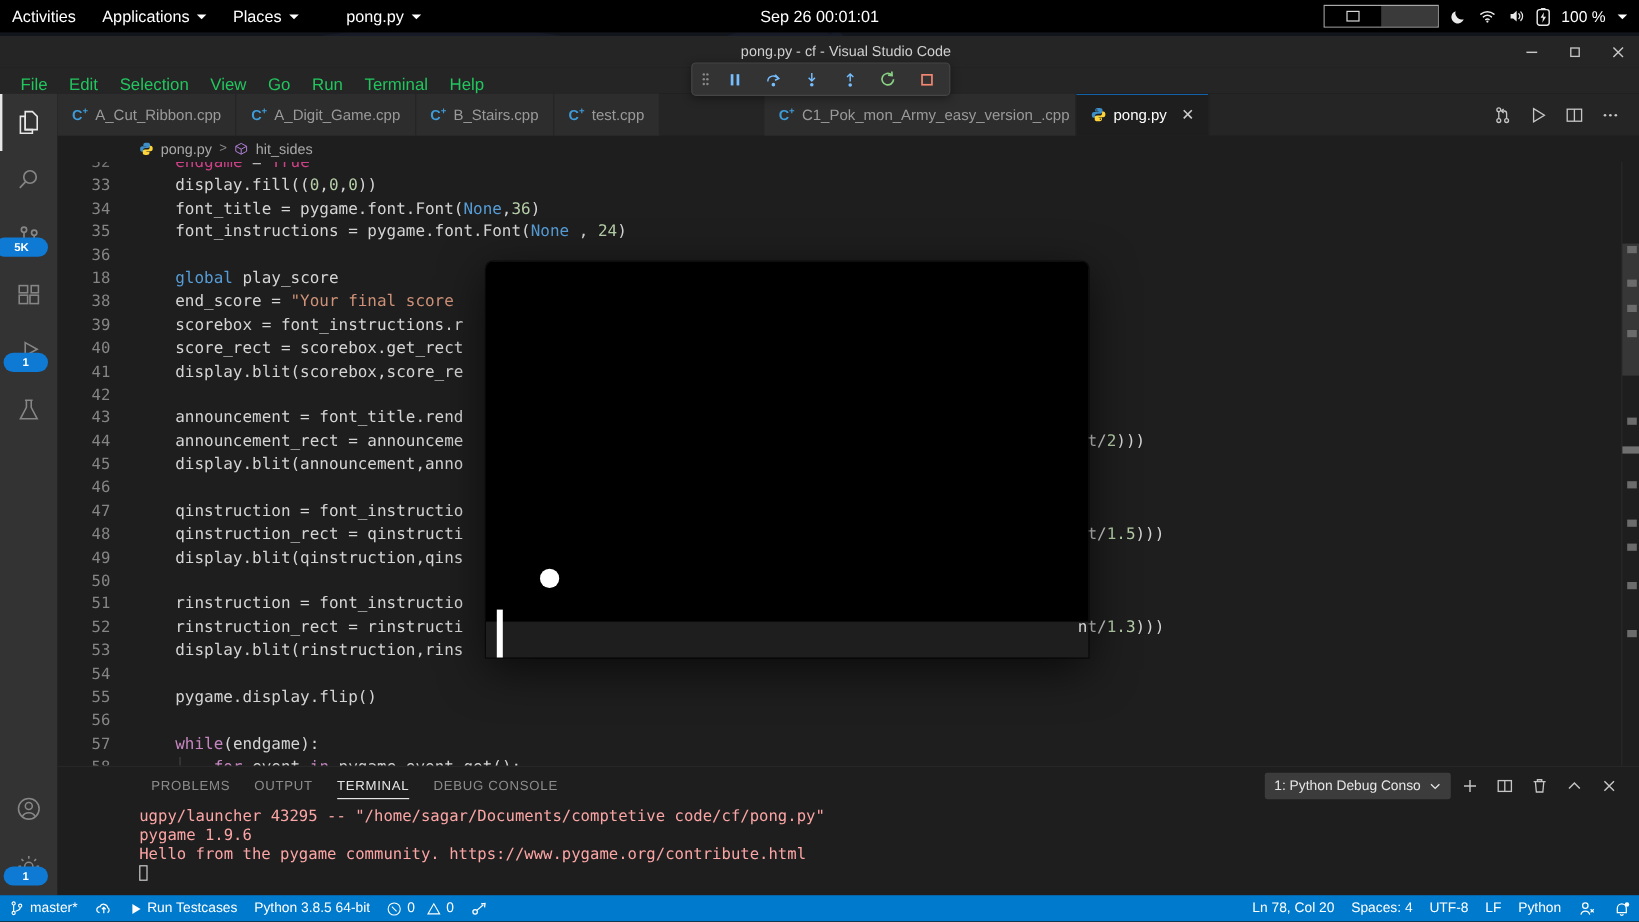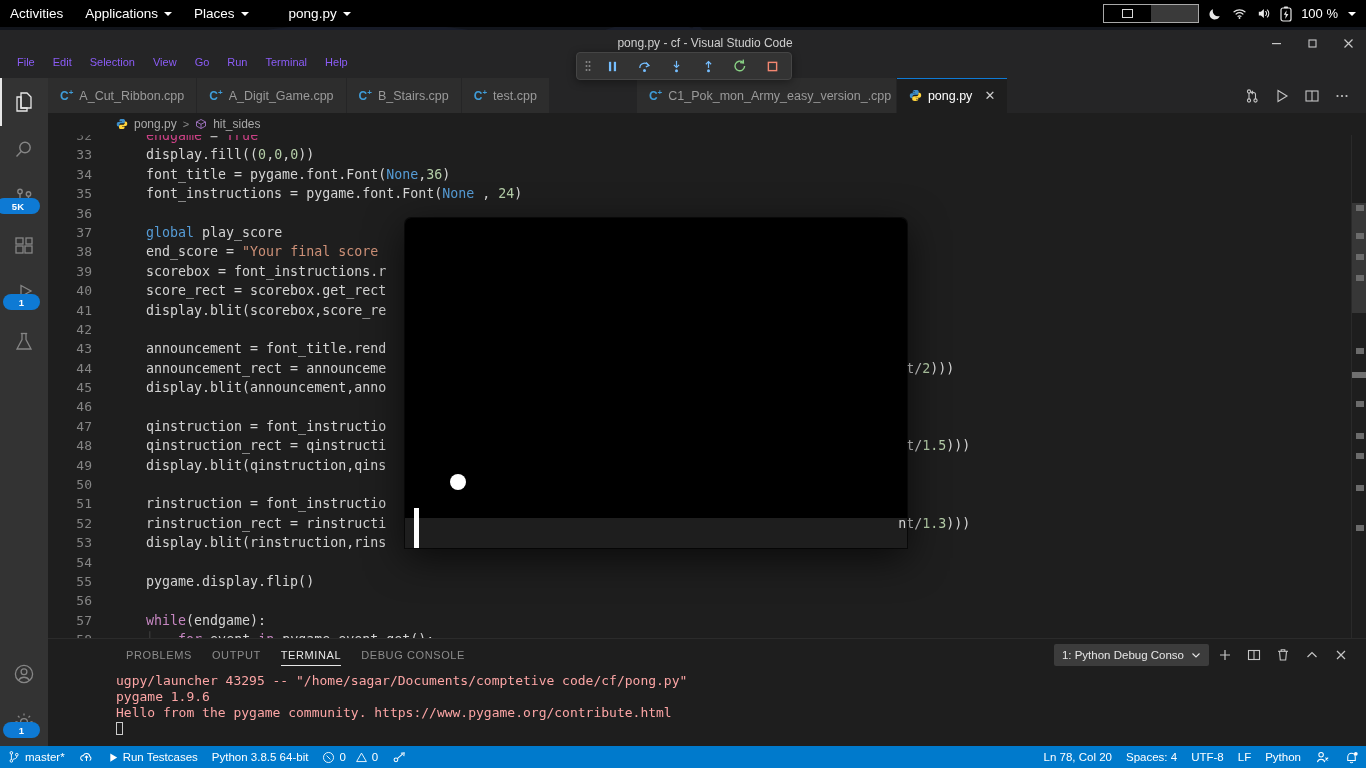--- a/index.html
+++ b/index.html
@@ -51,21 +51,21 @@
     font-size: 12px; position: relative; flex: 0 0 26px; padding-left: 44px;
   }
   .vs-title-text { color: #cfcfcf; font-size: 12px; }
   .win-ctrls { position: absolute; right: 0; top: 0; height: 26px; display: flex; }
   .win-btn { width: 36px; height: 26px; display: flex; align-items: center; justify-content: center; color: #c8c8c8; font-size: 12px; }
 
   .vs-menubar {
     height: 22px; background: #252526; display: flex; align-items: center;
     padding-left: 8px; gap: 0; flex: 0 0 22px;
   }
-  .menu-item { color: #8b5cf6; font-size: 11px; padding: 0 9px; height: 22px; display: flex; align-items: flex-start; }
+  .menu-item { color: #22c55e; font-size: 14px; padding: 0 9px; height: 22px; display: flex; align-items: flex-end; }
 
   .vs-body { flex: 1; display: flex; min-height: 0; }
 
   
   .activitybar {
     width: 48px; background: #333333; display: flex; flex-direction: column;
     align-items: center; flex: 0 0 48px;
   }
   .act-icon {
     width: 48px; height: 48px; display: flex; align-items: center; justify-content: center;
@@ -206,20 +206,21 @@
     </div>
     <div class="gnome-item">
       <span>Places</span>
       <i class="caret-dn"></i>
     </div>
     <div class="gnome-item" style="margin-left:18px">
       <span>pong.py</span>
       <i class="caret-dn"></i>
     </div>
 
+    <div class="gnome-clock">Sep 26  00:01:01</div>
 
     <div class="gnome-right">
       <div class="ws-switcher">
         <div class="ws-cell active">
             <div class="ws-inner"></div>
           </div>
         <div class="ws-cell idle"></div>
       </div>
       <span class="sys-ico">
         <svg width="15" height="15" viewBox="0 0 16 16">
@@ -494,21 +495,21 @@
             </div>
             <div class="cl">
               <span class="ln-no">35</span>
               <span class="code-txt">    font_instructions = pygame.font.Font(<span class="k-kw">None</span> , <span class="k-num">24</span>)</span>
             </div>
             <div class="cl">
               <span class="ln-no">36</span>
               <span class="code-txt"></span>
             </div>
             <div class="cl">
-              <span class="ln-no">37</span>
+              <span class="ln-no">18</span>
               <span class="code-txt">    <span class="k-ctrl" style="color:#569cd6">global</span> play_score</span>
             </div>
             <div class="cl">
               <span class="ln-no">38</span>
               <span class="code-txt">    end_score = <span class="k-str">"Your final score</span></span>
             </div>
             <div class="cl">
               <span class="ln-no">39</span>
               <span class="code-txt">    scorebox = font_instructions.r</span>
             </div>

